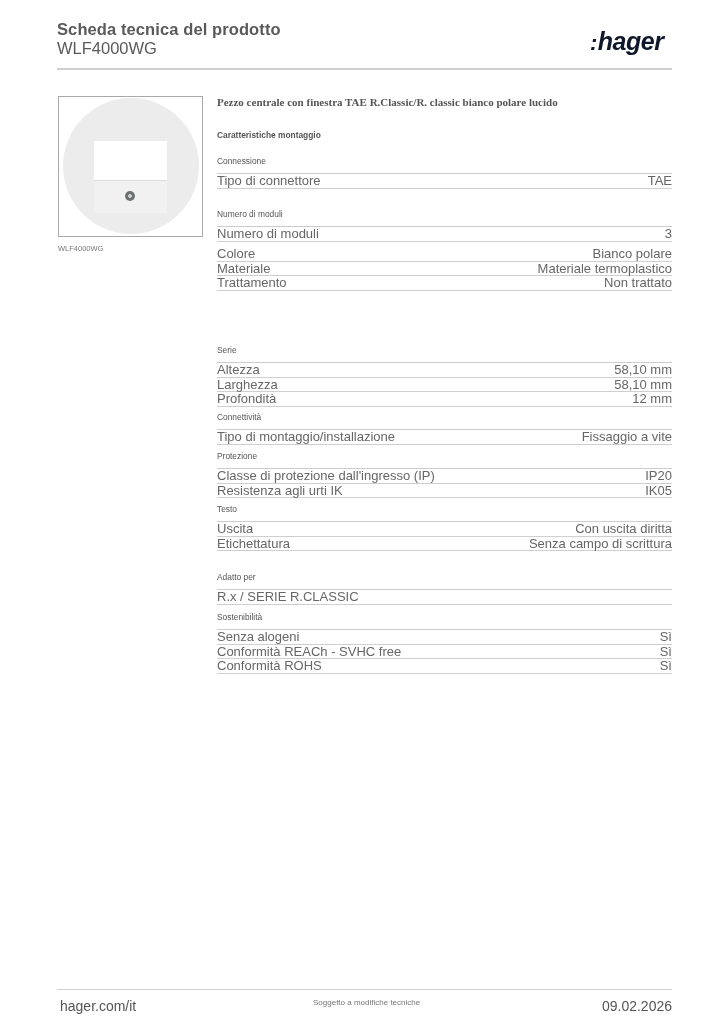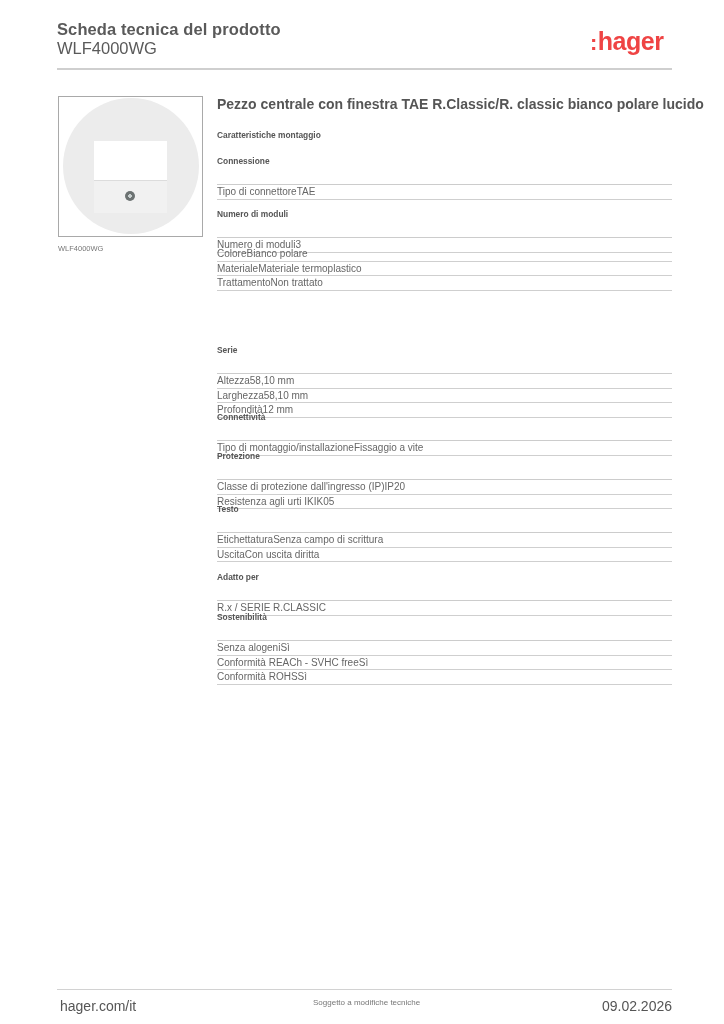--- a/index.html
+++ b/index.html
@@ -1,37 +1,37 @@
 <!DOCTYPE html>
 <html><head>
   <meta charset="utf-8">
   <style>
     html, body { margin: 0; padding: 0; background: #ffffff; }
     body { width: 724px; height: 1024px; position: relative; overflow: hidden;
            font-family: "Liberation Sans", sans-serif; color: #555; }
     .header-title { position: absolute; left: 57px; top: 20px; font-size: 16.5px; font-weight: bold; color: #5a5a5a; letter-spacing: 0.1px; }
     .header-sub { position: absolute; left: 57px; top: 39px; font-size: 16.5px; color: #5a5a5a; }
-    .logo { position: absolute; left: 590px; top: 27px; font-size: 25px; font-weight: bold; color: #ef4444; letter-spacing: -0.5px; }
+    .logo { position: absolute; left: 590px; top: 27px; font-size: 25px; font-weight: bold; color: #0f172a; letter-spacing: -0.5px; font-style: italic; }
     .logo .colon { font-size: 22px; margin-right: 1px; }
     .header-rule { position: absolute; left: 57px; top: 68px; width: 615px; height: 2px; background: #cfcfcf; }
 
     .img-box { position: absolute; left: 58px; top: 96px; width: 143px; height: 139px; border: 1px solid #a9a9a9; background: #fff; overflow: hidden; }
     .disc { position: absolute; left: 4px; top: 1px; width: 136px; height: 136px; border-radius: 50%; background: #ececec; }
     .window { position: absolute; left: 35px; top: 44px; width: 73px; height: 39px; background: #ffffff; }
     .lower-panel { position: absolute; left: 35px; top: 83px; width: 73px; height: 32px; background: #f1f1f1; border-top: 1px solid #dcdcdc; }
     .screw { position: absolute; left: 31px; top: 10px; width: 10px; height: 10px; border-radius: 50%; background: radial-gradient(circle, #c8cfcf 0 25%, #6c7272 30% 70%, #9aa0a0 75%); }
     .img-caption { position: absolute; left: 58px; top: 244px; font-size: 7.5px; color: #777; }
 
     .content { position: absolute; left: 217px; top: 0; width: 455px; }
-    .product-name { position: absolute; top: 96px; left: 0; font-size: 14px; font-weight: bold; color: #555; white-space: nowrap; }
+    .product-name { position: absolute; top: 96px; left: 0; font-size: 11px; font-weight: bold; color: #555; white-space: nowrap; font-family: Liberation Serif, serif; }
     .section-heading { position: absolute; top: 130px; left: 0; font-size: 8.4px; font-weight: bold; color: #555; }
 
     .group { position: absolute; left: 0; width: 455px; }
-    .group-title { font-size: 8.4px; font-weight: bold; color: #555; height: 12px; line-height: 12px; border-bottom: 1.5px solid #cccccc; padding-bottom: 17px; }
-    .row { display: flex; justify-content: flex-start; font-size: 10px; color: #666; height: 13.5px; line-height: 13.5px; border-bottom: 1px solid #cfcfcf; }
+    .group-title { font-size: 8.4px; font-weight: normal; color: #555; height: 12px; line-height: 12px; border-bottom: 1.5px solid #cccccc; padding-bottom: 6px; }
+    .row { display: flex; justify-content: space-between; font-size: 13px; color: #666; height: 13.5px; line-height: 13.5px; border-bottom: 1px solid #cfcfcf; }
     .row .k { white-space: nowrap; }
     .row .v { white-space: nowrap; text-align: right; }
 
     .footer-rule { position: absolute; left: 57px; top: 989px; width: 615px; height: 1px; background: #d2d2d2; }
     .footer-left { position: absolute; left: 60px; top: 998px; font-size: 14px; font-weight: normal; color: #555; }
     .footer-center { position: absolute; left: 313px; top: 998px; font-size: 8px; color: #777; }
     .footer-right { position: absolute; right: 52px; top: 998px; font-size: 14px; font-weight: normal; color: #555; }
   </style>
 </head>
 <body>
@@ -117,26 +117,26 @@
       </div>
     <div class="row">
         <span class="k">Resistenza agli urti IK</span>
         <span class="v">IK05</span>
       </div>
   </div>
 
   <div class="group" style="top:503px">
     <div class="group-title">Testo</div>
     <div class="row">
+        <span class="k">Uscita</span>
+        <span class="v">Con uscita diritta</span>
+      </div>
+    <div class="row">
         <span class="k">Etichettatura</span>
         <span class="v">Senza campo di scrittura</span>
-      </div>
-    <div class="row">
-        <span class="k">Uscita</span>
-        <span class="v">Con uscita diritta</span>
       </div>
   </div>
 
   <div class="group" style="top:571px">
     <div class="group-title">Adatto per</div>
     <div class="row">
         <span class="k">R.x / SERIE R.CLASSIC</span>
         <span class="v"></span>
       </div>
   </div>

